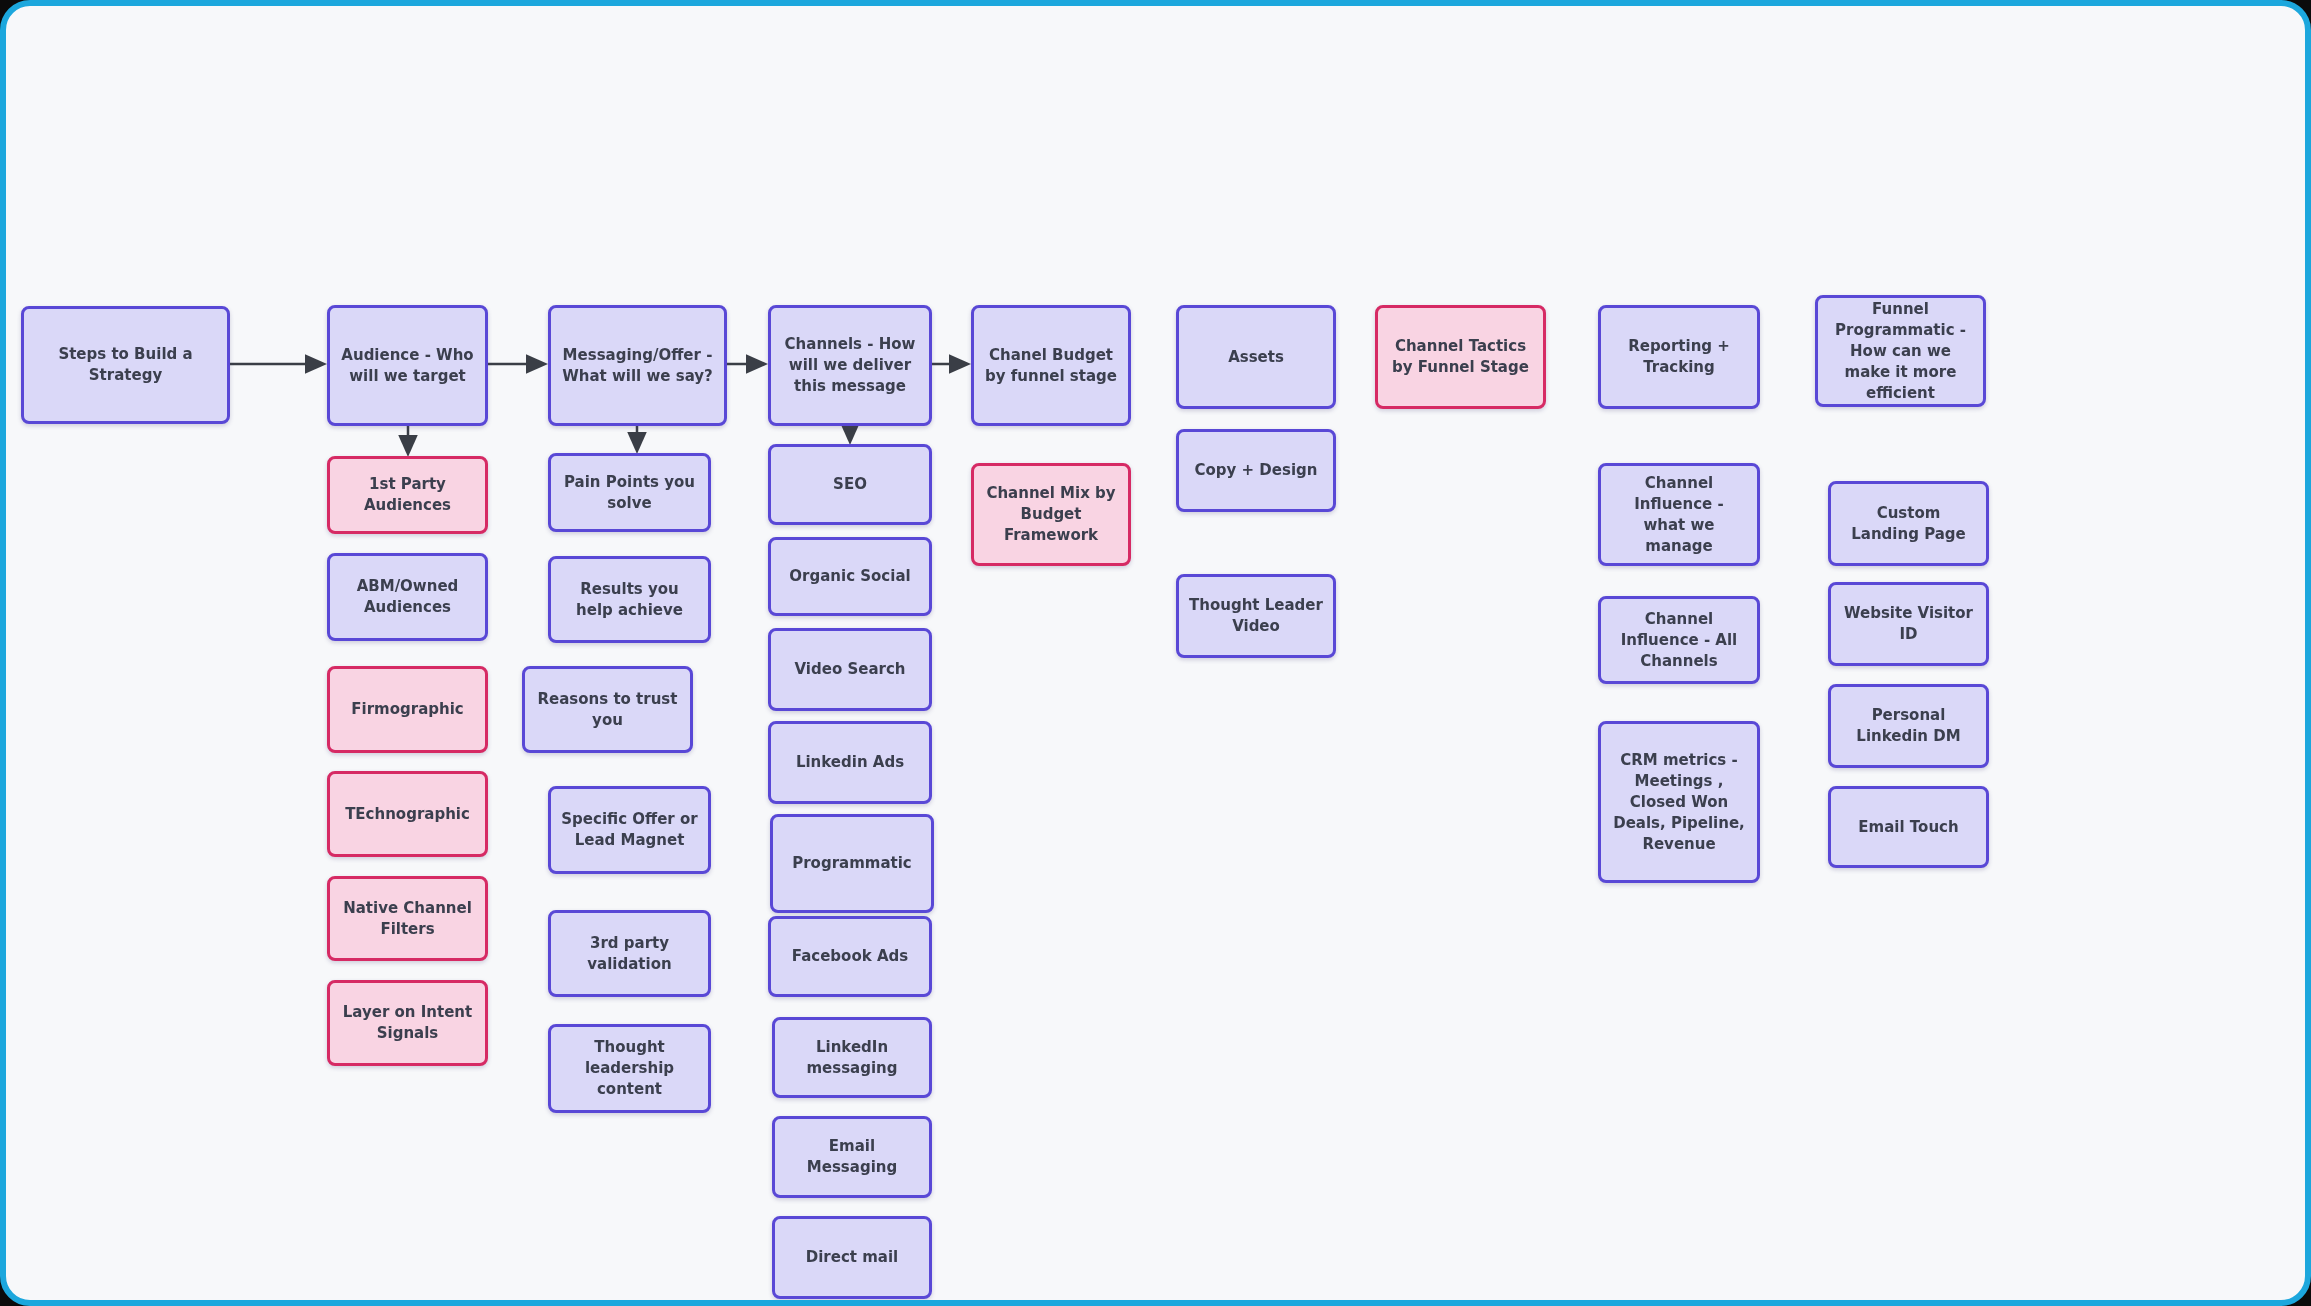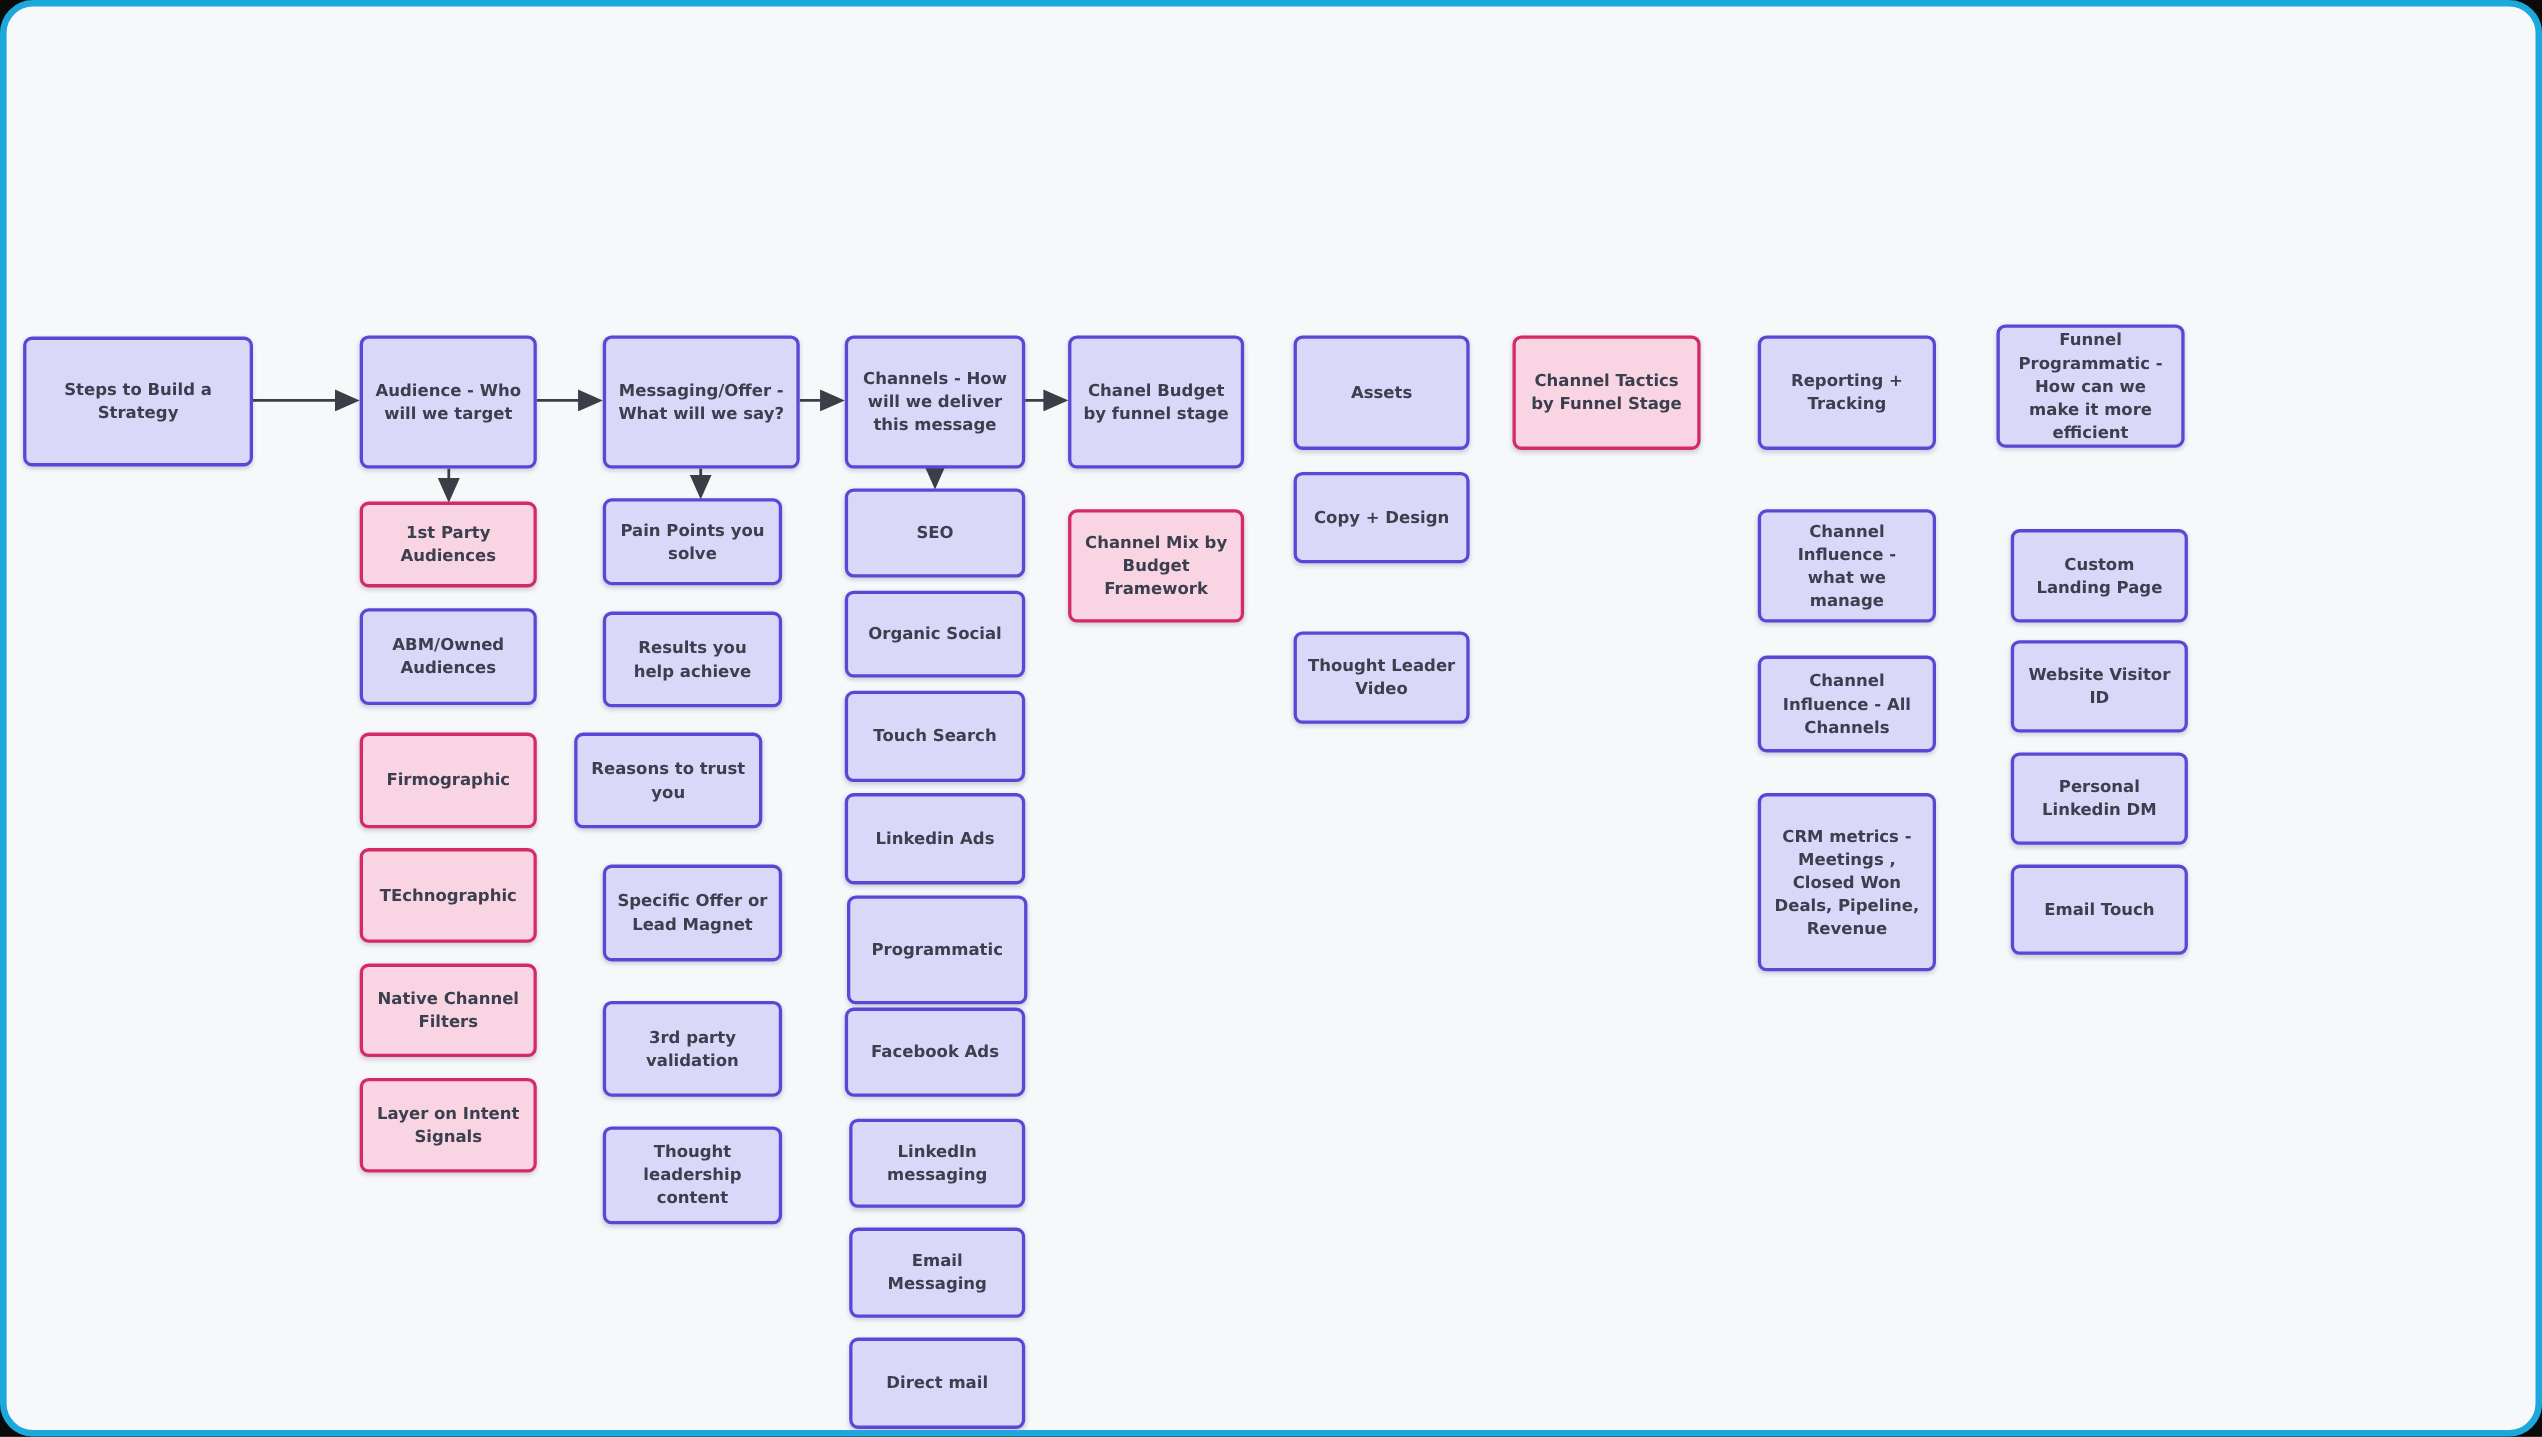--- a/index.html
+++ b/index.html
@@ -128,21 +128,21 @@
         <div class="node purple" style="left: 542px; top: 1018px; width: 163px; height: 89px;">
           <span>Thought leadership content</span>
         </div>
         <div class="node purple" style="left: 762px; top: 438px; width: 164px; height: 81px;">
           <span>SEO</span>
         </div>
         <div class="node purple" style="left: 762px; top: 531px; width: 164px; height: 79px;">
           <span>Organic Social</span>
         </div>
         <div class="node purple" style="left: 762px; top: 622px; width: 164px; height: 83px;">
-          <span>Touch Search</span>
+          <span>Video Search</span>
         </div>
         <div class="node purple" style="left: 762px; top: 715px; width: 164px; height: 83px;">
           <span>Linkedin Ads</span>
         </div>
         <div class="node purple" style="left: 764px; top: 808px; width: 164px; height: 99px;">
           <span>Programmatic</span>
         </div>
         <div class="node purple" style="left: 762px; top: 910px; width: 164px; height: 81px;">
           <span>Facebook Ads</span>
         </div>

